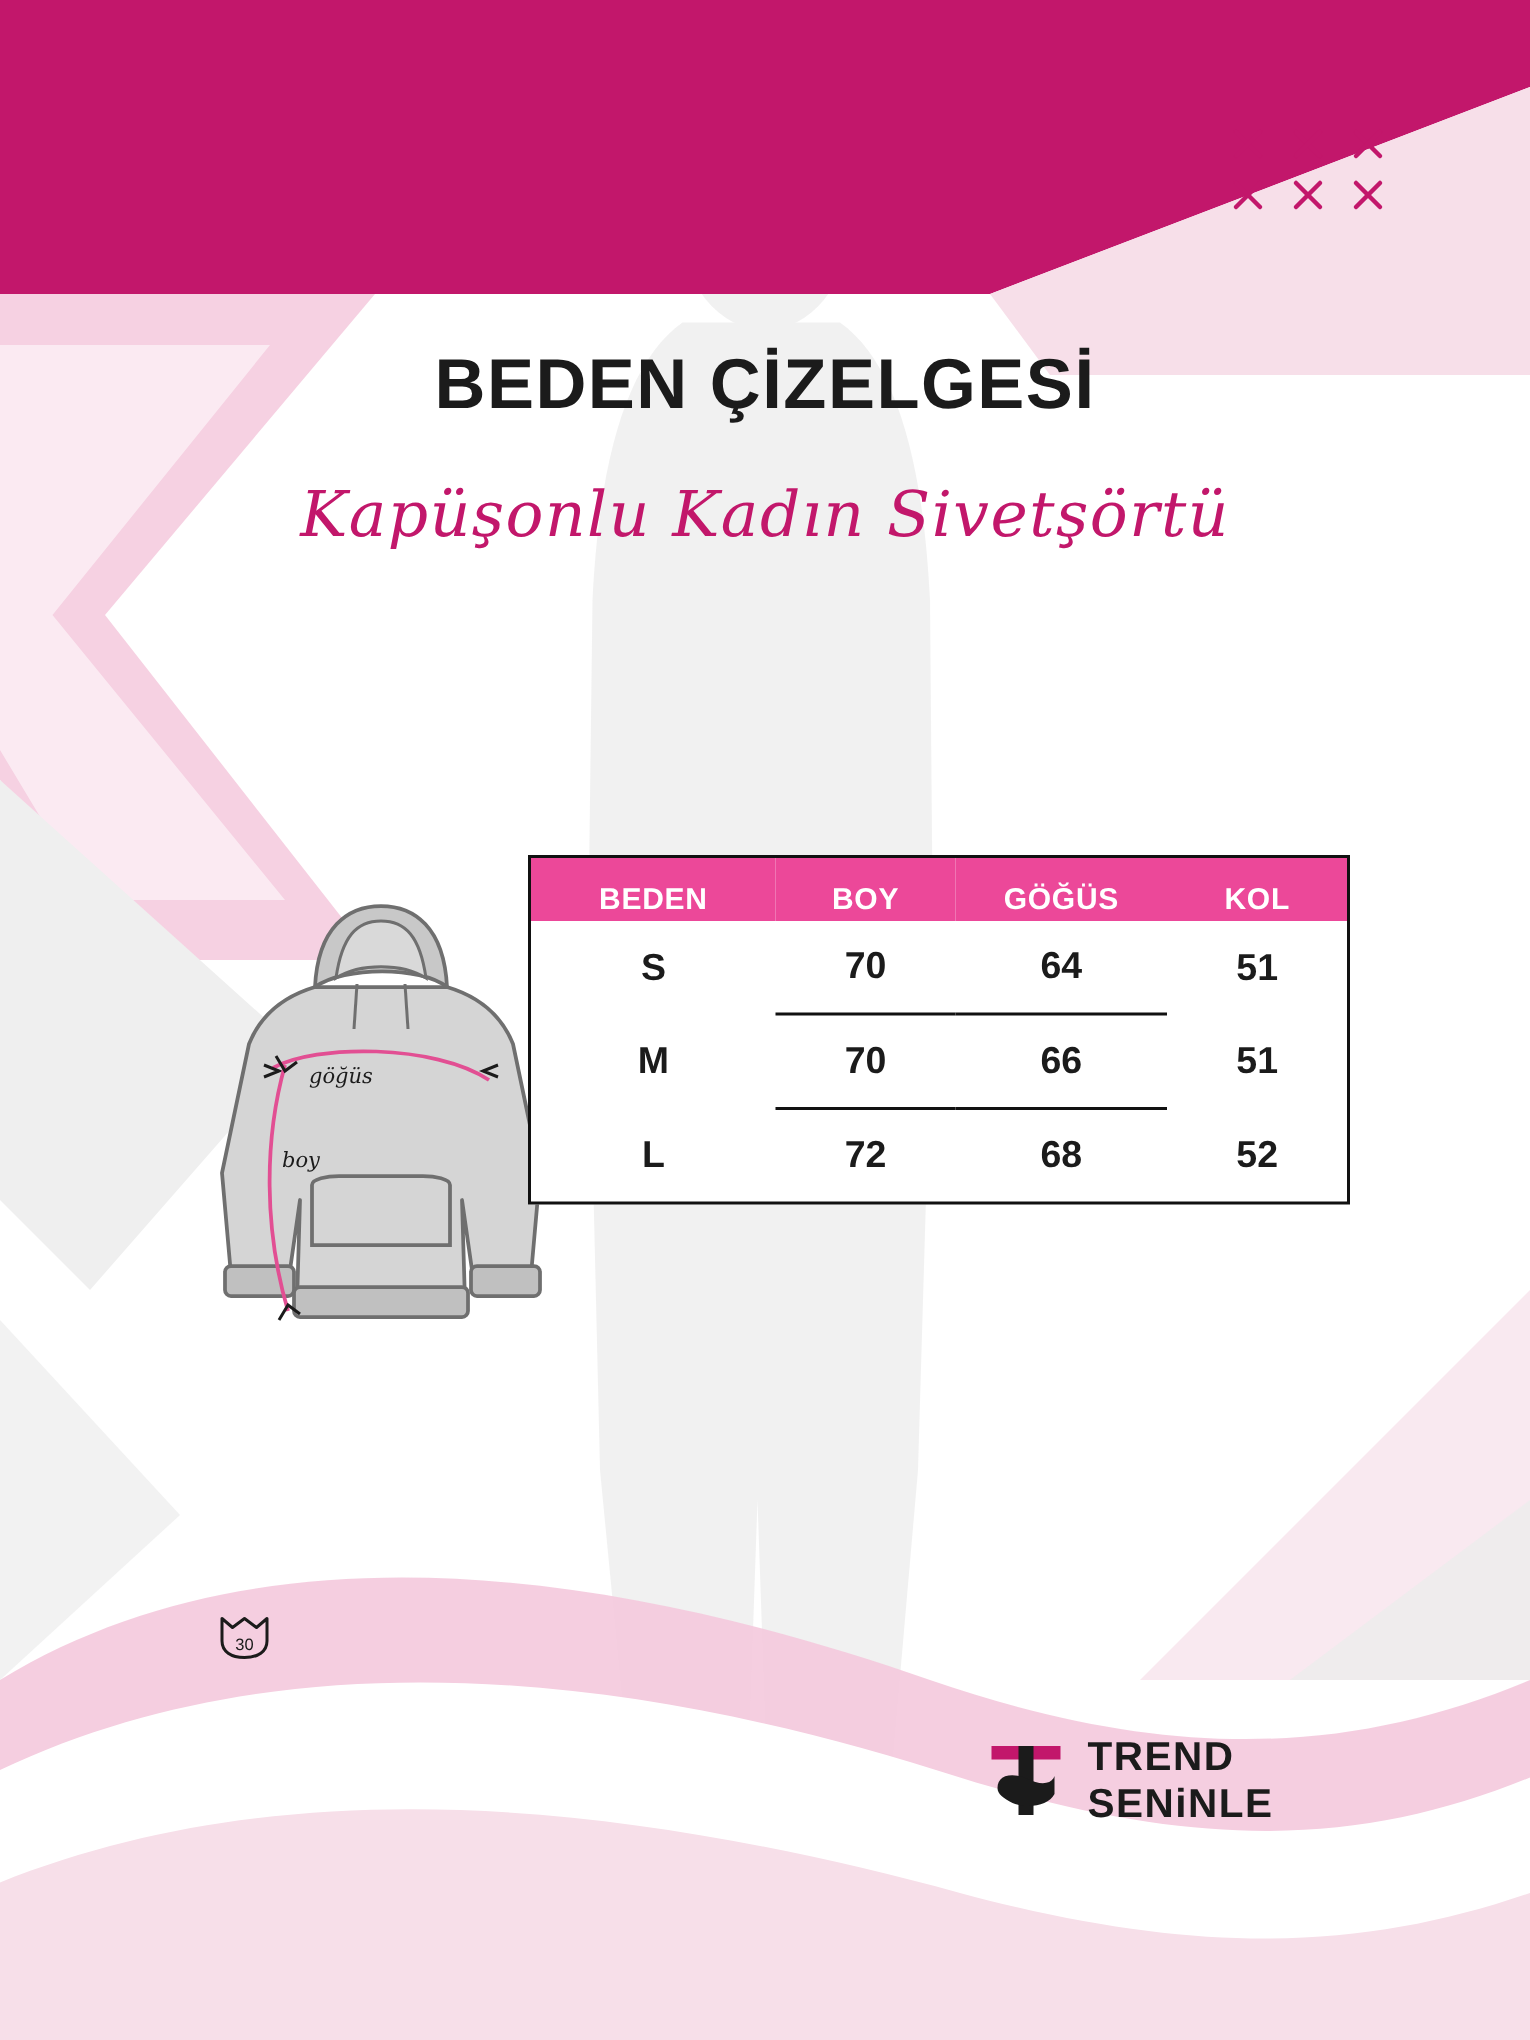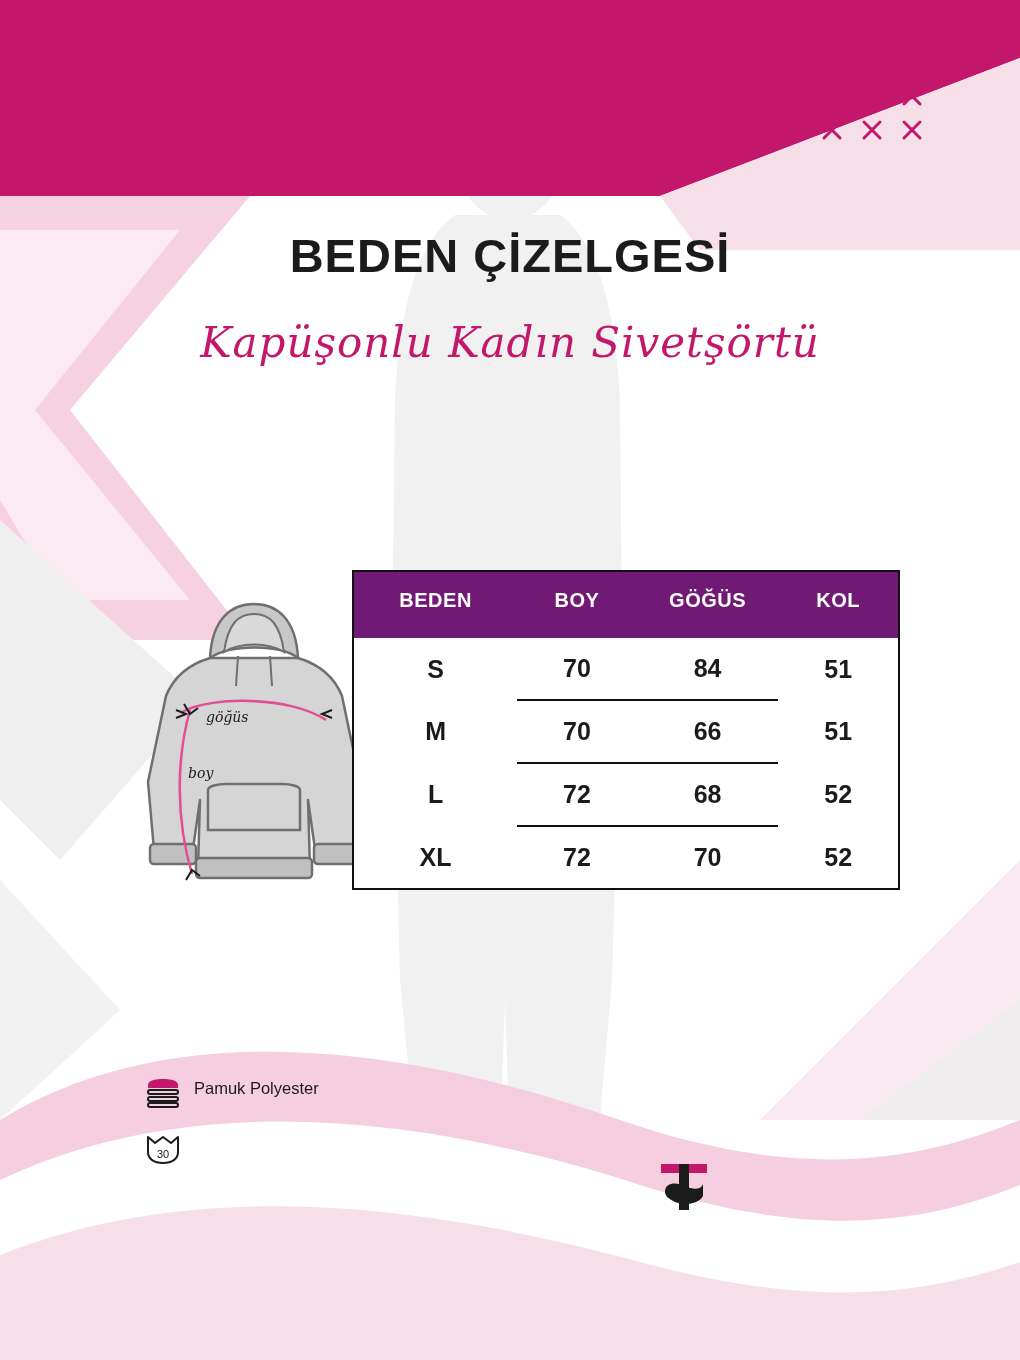--- a/index.html
+++ b/index.html
@@ -59,25 +59,25 @@
     width: 548px;
     background: #ffffff;
     border: 2px solid #111111;
     box-sizing: border-box;
   }
   table.sizes {
     border-collapse: collapse;
     width: 100%;
   }
   table.sizes thead th {
-    background: #701a75;
+    background: #ec4899;
     color: #ffffff;
     font-size: 20px;
     font-weight: bold;
-    padding: 17px 0 26px 0;
+    padding: 17px 0 2px 0;
     letter-spacing: 0.5px;
   }
   table.sizes tbody td {
     text-align: center;
     font-size: 25px;
     font-weight: bold;
     color: #1b1b1b;
     padding: 16px 0 16px 0;
     position: relative;
   }
@@ -262,74 +262,61 @@
           <th style="width:30%">BEDEN</th>
           <th style="width:22%">BOY</th>
           <th style="width:26%">GÖĞÜS</th>
           <th style="width:22%">KOL</th>
         </tr>
       </thead>
       <tbody>
         <tr>
           <td>S</td>
           <td>70</td>
-          <td>84</td>
+          <td>64</td>
           <td>51</td>
         </tr>
         <tr>
           <td>M</td>
           <td>70</td>
           <td>66</td>
           <td>51</td>
         </tr>
         <tr>
           <td>L</td>
           <td>72</td>
           <td>68</td>
           <td>52</td>
         </tr>
-        <tr>
-          <td>XL</td>
-          <td>72</td>
-          <td>70</td>
-          <td>52</td>
-        </tr>
       </tbody>
     </table>
   </div>
 
   <div class="features">
 
 
-    <div class="feature">
-      <span class="ic">
-        <svg width="38" height="32" viewBox="0 0 38 32" xmlns="http://www.w3.org/2000/svg">
-          <path d="M4 9 C4 5 10 3 19 3 C28 3 34 5 34 9 L34 12 L4 12 Z" fill="#c2176b"></path>
-          <rect x="4" y="14" width="30" height="4" rx="2" fill="none" stroke="#1b1b1b" stroke-width="2"></rect>
-          <rect x="4" y="21" width="30" height="4" rx="2" fill="none" stroke="#1b1b1b" stroke-width="2"></rect>
-          <rect x="4" y="27" width="30" height="4" rx="2" fill="none" stroke="#1b1b1b" stroke-width="2"></rect>
-        </svg>
-      </span>
-      <span class="txt">Pamuk Polyester</span>
-    </div>
 
     <div class="feature">
       <span class="ic">
         <svg width="40" height="34" viewBox="0 0 40 34" xmlns="http://www.w3.org/2000/svg">
           <path d="M5 5 L5 20 C5 27 11 31 20 31 C29 31 35 27 35 20 L35 5 L28 11 L20 5 L12 11 Z" fill="none" stroke="#1b1b1b" stroke-width="2" stroke-linejoin="round"></path>
           <text x="20" y="26" text-anchor="middle" font-family="Liberation Sans, sans-serif" font-size="11" fill="#1b1b1b">30</text>
         </svg>
       </span>
     </div>
 
   </div>
 
   <div class="brand">
     <span class="mark">
       <svg width="58" height="58" viewBox="0 0 58 58" xmlns="http://www.w3.org/2000/svg">
         <rect x="6" y="6" width="46" height="9" fill="#c2176b"></rect>
         <rect x="24" y="6" width="10" height="46" fill="#1b1b1b"></rect>
         <path d="M10 34 C10 24 22 24 30 28 C38 32 46 32 48 26 L48 38 C44 46 30 48 20 44 C14 41 10 38 10 34 Z" fill="#1b1b1b"></path>
       </svg>
     </span>
+    <span class="words">
+      <div class="w1">TREND</div>
+      <div class="w2">SENiNLE</div>
+    </span>
   </div>
 
 </div>
 
 </body></html>

